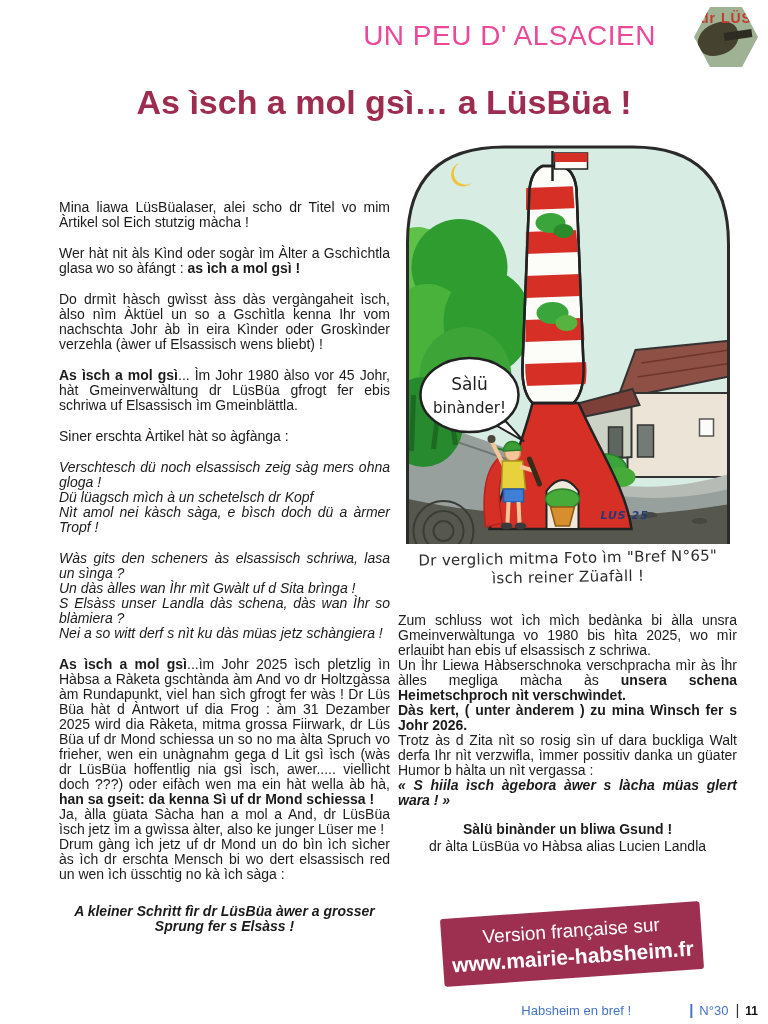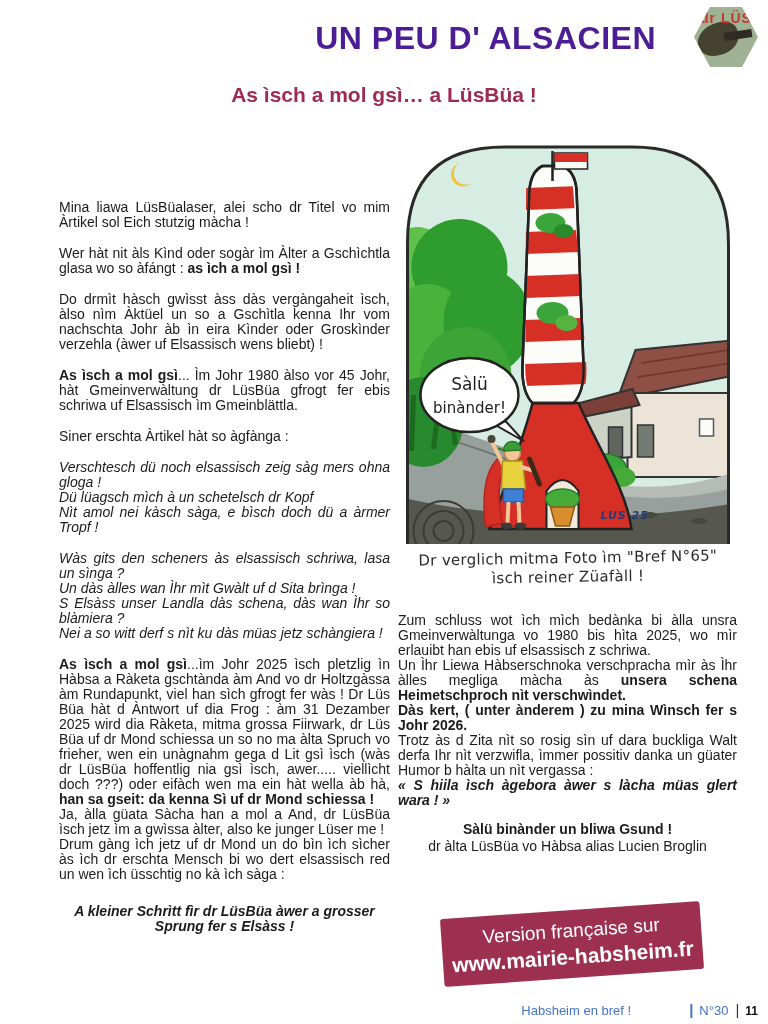--- a/index.html
+++ b/index.html
@@ -5,36 +5,36 @@
   html,body{margin:0;padding:0;}
   body{
     width:768px;height:1024px;background:#ffffff;position:relative;overflow:hidden;
     font-family:"Liberation Sans", sans-serif;color:#1b1b1b;
   }
   .page{position:absolute;inset:0;}
 
   
   .header-title{
     position:absolute;top:20px;right:112px;
-    font-size:32px;font-weight:bold;color:#4c1d95;letter-spacing:.5px;white-space:nowrap;
+    font-size:28px;font-weight:normal;color:#ec4899;letter-spacing:.5px;white-space:nowrap;
   }
   .logo{
     position:absolute;top:7px;right:10px;width:64px;height:60px;
     clip-path:polygon(25% 0,75% 0,100% 50%,75% 100%,25% 100%,0 50%);
     background:#9fb394;
   }
   .logo-blob{position:absolute;left:3px;top:16px;width:42px;height:32px;background:#45422f;
     border-radius:60% 40% 55% 45%;transform:rotate(-14deg);}
   .logo-blob2{position:absolute;left:30px;top:24px;width:28px;height:8px;background:#2e2c22;transform:rotate(-8deg);}
   .logo-text{position:absolute;top:3px;left:0;width:100%;text-align:center;
     color:#c23a2c;font-size:14px;font-weight:bold;letter-spacing:1px;}
 
   .article-title{
     position:absolute;top:83px;left:0;width:768px;text-align:center;
-    font-size:21px;font-weight:bold;color:#9d2c50;
+    font-size:34px;font-weight:bold;color:#9d2c50;
   }
 
   
   .col{position:absolute;font-size:14px;line-height:15px;text-align:justify;margin-top:17px;}
   .left-col{left:59px;top:183px;width:331px;}
   .right-col{left:398px;top:596px;width:339px;}
   .col p{margin:0 0 16px;}
   .col p.m0{margin-bottom:0;}
   .italic{font-style:italic;}
   .bold{font-weight:bold;}
@@ -228,21 +228,21 @@
     <span class="bline">ìsch reiner Züafàll !</span>
   </div>
 
   <div class="col right-col">
     <p class="m0">Zum schluss wot ìch mìch bedànka bi àlla unsra Gmeinverwàltunga vo 1980 bis hìta 2025, wo mìr erlauibt han ebis uf elsassisch z schriwa.</p>
     <p class="m0"><span>Un Ìhr Liewa Hàbserschnoka verschpracha mìr às Ìhr àlles megliga màcha às </span><b>unsera schena Heimetschproch nìt verschwìndet.</b></p>
     <p class="m0 bold">Dàs kert, ( unter ànderem ) zu mina Wìnsch fer s Johr 2026.</p>
     <p class="m0 gap-top">Trotz às d Zita nìt so rosig sìn uf dara buckliga Walt derfa Ihr nìt verzwifla, ìmmer possitiv danka un güater Humor b hàlta un nìt vergassa :</p>
     <p class="m0 bi">« S hiila ìsch àgebora àwer s làcha müas glert wara ! »</p>
     <p class="sign1">Sàlü binànder un bliwa Gsund !</p>
-    <p class="sign2">dr àlta LüsBüa vo Hàbsa alias Lucien Broglin</p>
+    <p class="sign2">dr àlta LüsBüa vo Hàbsa alias Lucien Landla</p>
   </div>
 
   <div class="cta-box">
     <div class="cta-line1">Version française sur</div>
     <div class="cta-line2">www.mairie-habsheim.fr</div>
   </div>
 
   <div class="footer">
     <span class="f-name">Habsheim en bref !</span>
     <span class="f-gap"></span>

